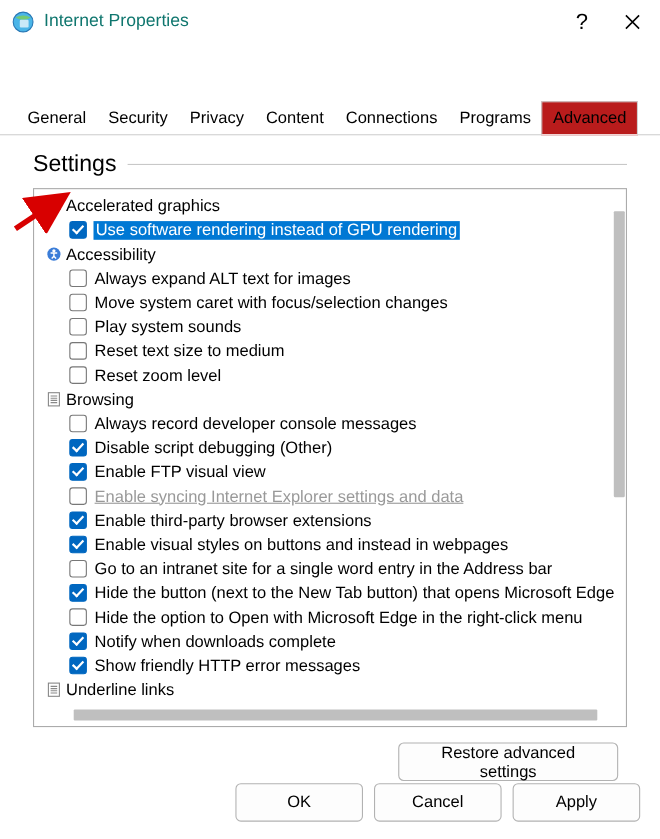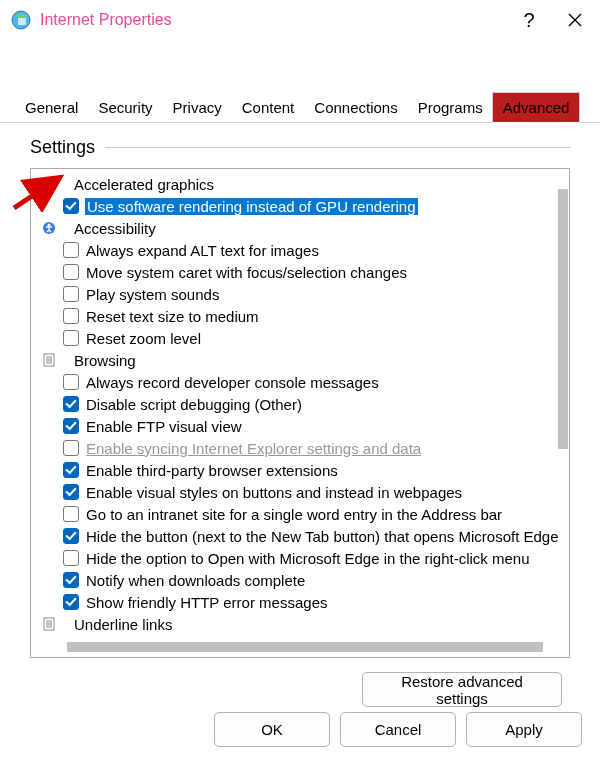--- a/index.html
+++ b/index.html
@@ -27,21 +27,21 @@
       width: 22px;
       height: 22px;
       margin-right: 8px;
       display: flex;
       align-items: center;
       justify-content: center;
     }
     .titlebar-title {
       flex: 1;
       font-size: 16px;
-      color: #ec4899;
+      color: #0f766e;
     }
     .titlebar-btn {
       width: 46px;
       height: 40px;
       display: flex;
       align-items: center;
       justify-content: center;
       font-size: 18px;
       color: #000;
       cursor: pointer;
@@ -74,21 +74,21 @@
     .tab.active {
       border-color: #d0d0d0;
       background: #b91c1c;
       border-bottom: 1px solid #ffffff;
       z-index: 2;
     }
     .content-area {
       padding: 14px 30px 0 30px;
     }
     .fieldset-label {
-      font-size: 18px;
+      font-size: 21px;
       color: #000;
       display: flex;
       align-items: center;
       gap: 10px;
       margin-bottom: 10px;
     }
     .fieldset-line {
       flex: 1;
       height: 1px;
       background: #c8c8c8;
@@ -107,21 +107,21 @@
     }
     .tree-content {
       padding: 4px 0 0 0;
     }
     .tree-group {
       display: flex;
       align-items: center;
       padding: 0 0 0 10px;
       height: 22px;
       font-size: 15px;
-      gap: 16px;
+      gap: 2px;
     }
     .tree-group-icon {
       width: 16px;
       height: 16px;
       display: inline-flex;
       align-items: center;
       justify-content: center;
     }
     .tree-item {
       display: flex;

